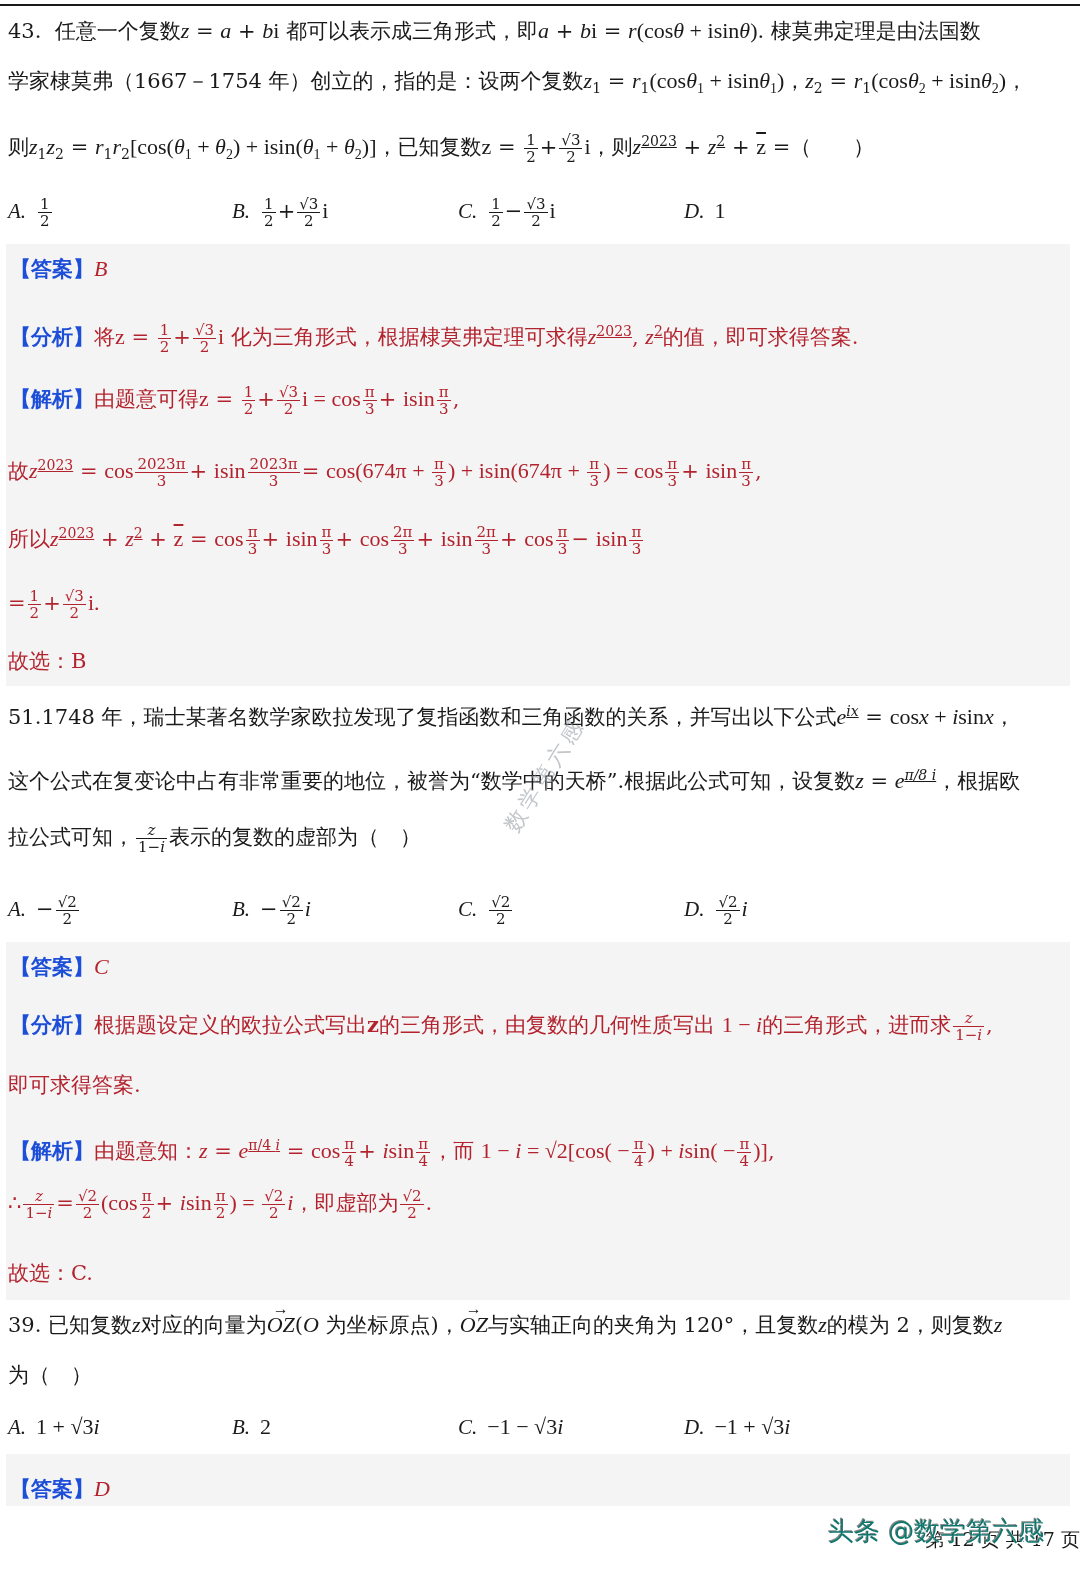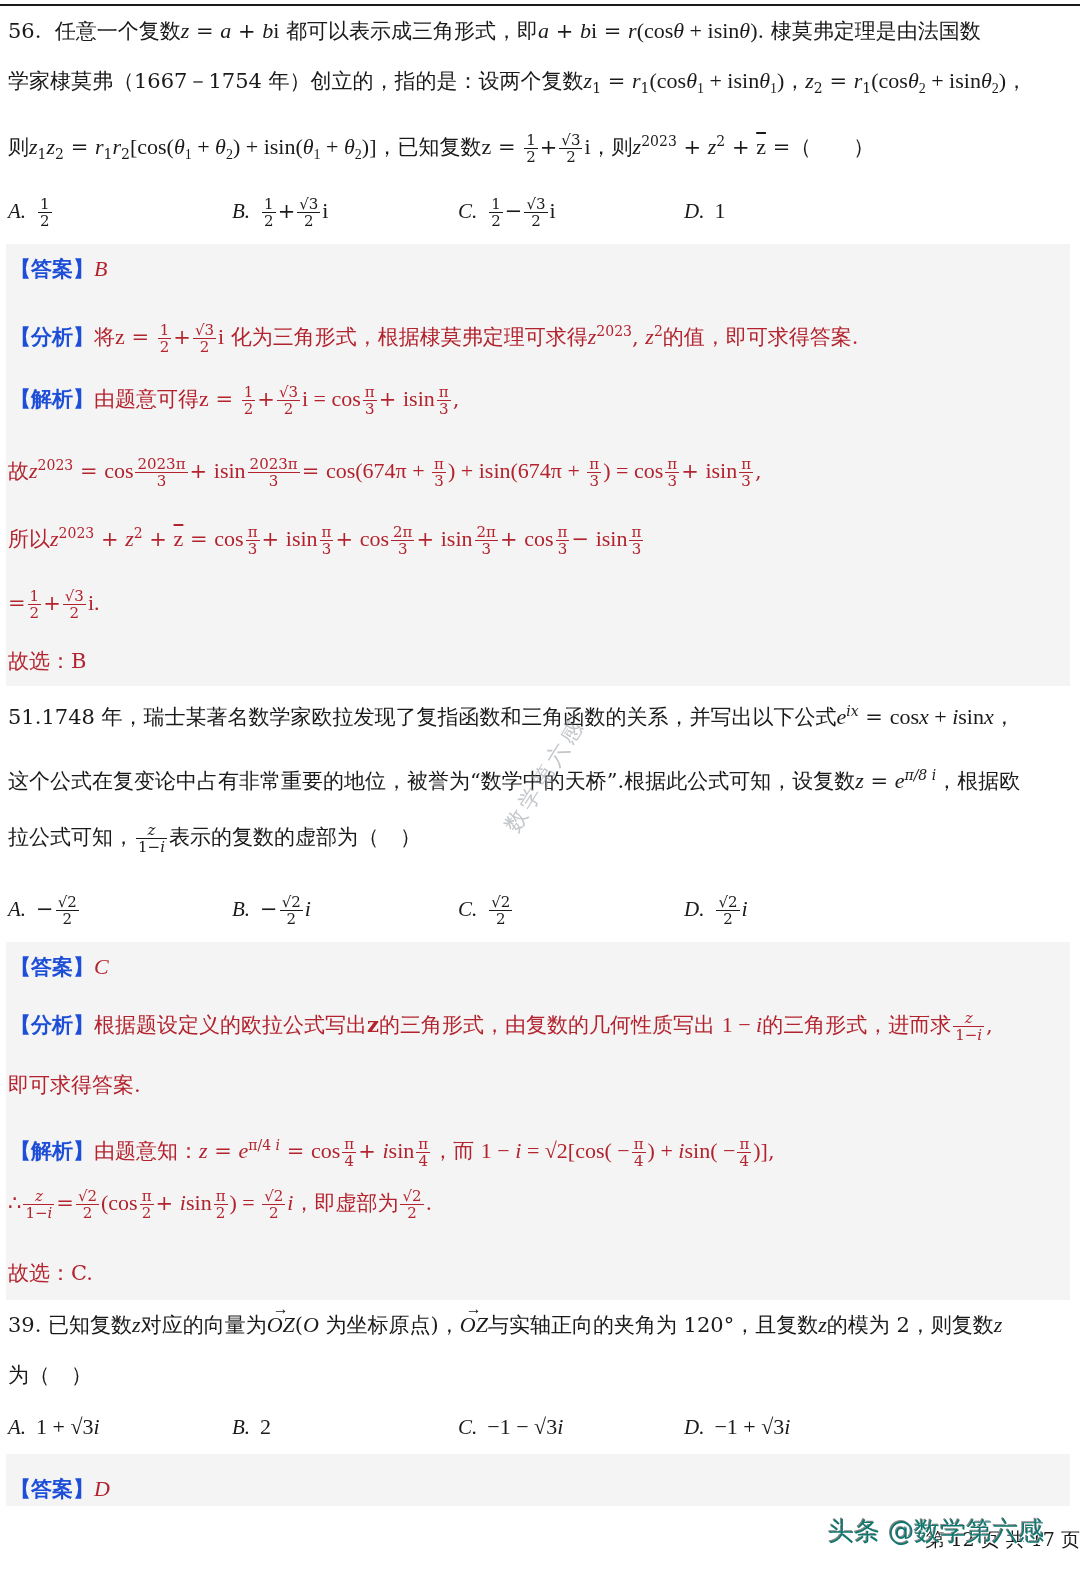--- a/index.html
+++ b/index.html
@@ -8,21 +8,21 @@
     font-family: "DejaVu Serif", "Liberation Serif", serif;
     color: #1a1a1a;
   }
   .top-rule { position: absolute; left: 0; top: 4px; width: 1080px; height: 2px; background: #1a1a1a; }
   .line { position: absolute; left: 8px; font-size: 21px; white-space: nowrap; line-height: 30px; }
   .math { font-family: "Liberation Serif", "DejaVu Serif", serif; font-size: 22px; }
   .it { font-style: italic; }
   .frac { display: inline-block; vertical-align: middle; text-align: center; font-size: 15px; line-height: 16px; margin: 0 2px; }
   .frac .num { display: block; border-bottom: 1px solid currentColor; padding: 0 2px; }
   .frac .den { display: block; padding: 0 2px; }
-  .sup { font-size: 14px; vertical-align: super; }
+  .sup { font-size: 14px; vertical-align: super; text-decoration: underline; }
   .sub { font-size: 14px; vertical-align: sub; }
   .choice { position: absolute; font-size: 21px; white-space: nowrap; line-height: 30px; }
   .choice .letter { font-family: "Liberation Serif", serif; font-style: italic; margin-right: 10px; }
   .answer-box { position: absolute; left: 6px; width: 1064px; background: #f5f4f4; }
   .red { color: #b3232e; }
   .tag { color: #1d4ed8; font-weight: bold; font-family: "DejaVu Sans", sans-serif; }
   .watermark {
     position: absolute; left: 480px; top: 760px; transform: rotate(-58deg);
     font-size: 22px; color: #9aa0a8; opacity: 0.6; letter-spacing: 4px; font-family: "DejaVu Sans", sans-serif;
   }
@@ -32,21 +32,21 @@
   .vec { position: relative; display: inline-block; font-style: italic; }
   .vec::before { content: "→"; position: absolute; top: -16px; left: 0; width: 100%; text-align: center; font-size: 16px; font-style: normal; }
 </style>
 </head>
 <body>
 
 <div class="top-rule"></div>
 
 <div>
   <div class="line" style="top:16px">
-    <span>56.</span>&nbsp;
+    <span>43.</span>&nbsp;
     任意一个复数<span class="math it">z</span> = <span class="math it">a</span> + <span class="math it">b</span><span class="math">i</span> 都可以表示成三角形式，即<span class="math it">a</span> + <span class="math it">b</span><span class="math">i</span> = <span class="math it">r</span><span class="math">(cos<i>θ</i> + isin<i>θ</i>)</span>. 棣莫弗定理是由法国数
   </div>
   <div class="line" style="top:66px">
     学家棣莫弗（1667－1754 年）创立的，指的是：设两个复数<span class="math it">z</span><span class="sub">1</span> = <span class="math it">r</span><span class="sub">1</span><span class="math">(cos<i>θ</i><span class="sub">1</span> + isin<i>θ</i><span class="sub">1</span>)</span>，<span class="math it">z</span><span class="sub">2</span> = <span class="math it">r</span><span class="sub">1</span><span class="math">(cos<i>θ</i><span class="sub">2</span> + isin<i>θ</i><span class="sub">2</span>)</span>，
   </div>
   <div class="line" style="top:126px">
     则<span class="math it">z</span><span class="sub">1</span><span class="math it">z</span><span class="sub">2</span> = <span class="math it">r</span><span class="sub">1</span><span class="math it">r</span><span class="sub">2</span><span class="math">[cos(<i>θ</i><span class="sub">1</span> + <i>θ</i><span class="sub">2</span>) + isin(<i>θ</i><span class="sub">1</span> + <i>θ</i><span class="sub">2</span>)]</span>，已知复数<span class="math">z</span> = <span class="frac"><span class="num">1</span><span class="den">2</span></span>+<span class="frac"><span class="num">√3</span><span class="den">2</span></span><span class="math">i</span>，则<span class="math it">z</span><span class="sup">2023</span> + <span class="math it">z</span><span class="sup">2</span> + <span class="math ovl">z</span> =（　　）
   </div>
 
   <div class="choice" style="left:8px;top:196px">

